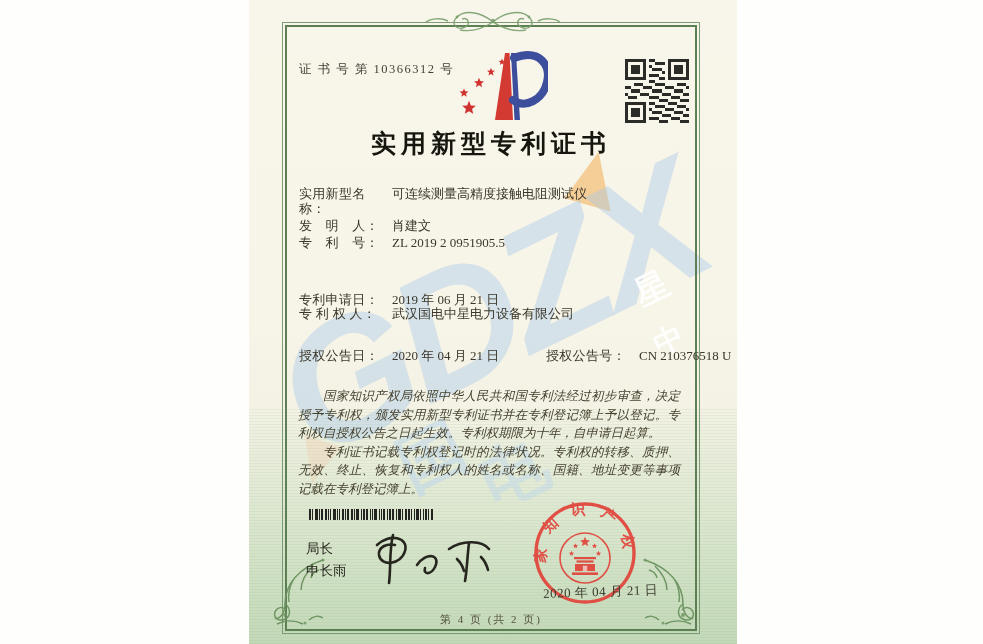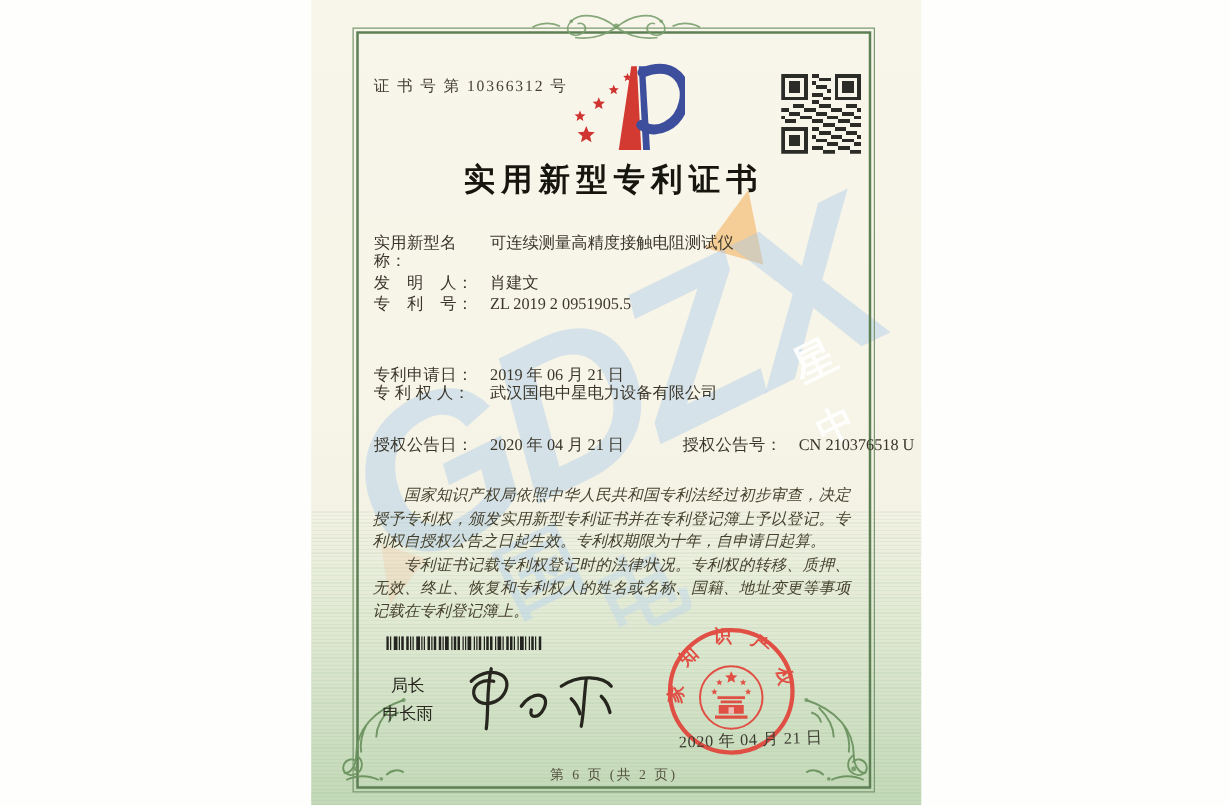--- a/index.html
+++ b/index.html
@@ -58,21 +58,21 @@
   .r6{top:336px}.r6 .f-value{width:296px;}
   .r7{top:348px}.r7 .gv1{flex:0 0 154px;width:154px;}
 
   .paras{position:absolute;left:49px;top:387px;width:382px;font-size:12.5px;line-height:18.5px;
     color:#46422f;font-style:italic;text-align:justify;}
   .paras p{margin:0;text-indent:2em;}
 
   .barcode{position:absolute;left:60px;top:509px;width:126px;height:11px;display:flex;overflow:hidden;}
   .barcode i{display:block;flex:none;height:100%;background:#23231f;}
 
-  .director{position:absolute;left:57px;top:538px;font-size:13.5px;color:#27271f;line-height:22px;text-align:center;}
+  .director{position:absolute;left:57px;top:538px;font-size:13.5px;color:#27271f;line-height:22px;}
   .sig{position:absolute;left:116px;top:521px;}
 
   .seal{position:absolute;left:283px;top:500px;width:106px;height:106px;z-index:4;opacity:0.92;}
   .seal-date{position:absolute;left:294px;top:583px;z-index:5;font-size:13px;
     letter-spacing:0.5px;color:#3b3b30;transform:rotate(-2deg);}
 
   .footer{position:absolute;left:35px;top:612px;width:414px;text-align:center;
     font-size:11px;letter-spacing:2px;color:#55523f;}
 </style>
 </head>
@@ -471,16 +471,16 @@
           <polygon points="13.50,-7.20 14.21,-5.48 16.07,-5.33 14.66,-4.12 15.09,-2.32 13.50,-3.29 11.91,-2.32 12.34,-4.12 10.93,-5.33 12.79,-5.48"></polygon>
           <rect x="-11" y="-1" width="22" height="2.2"></rect>
           <rect x="-8.5" y="2.4" width="17" height="2.2"></rect>
           <rect x="-10" y="6" width="20" height="7"></rect>
           <rect x="-2.2" y="7.8" width="4.4" height="5.2" fill="#f2b9b4"></rect>
           <rect x="-13" y="14.4" width="26" height="2.6"></rect>
         </g>
       </svg>
       <div class="seal-date">2020 年 04 月 21 日</div>
 
-      <div class="footer">第 6 页 (共 2 页)</div>
+      <div class="footer">第 4 页 (共 2 页)</div>
     </div>
   </div>
 </div>
 
 </body></html>

